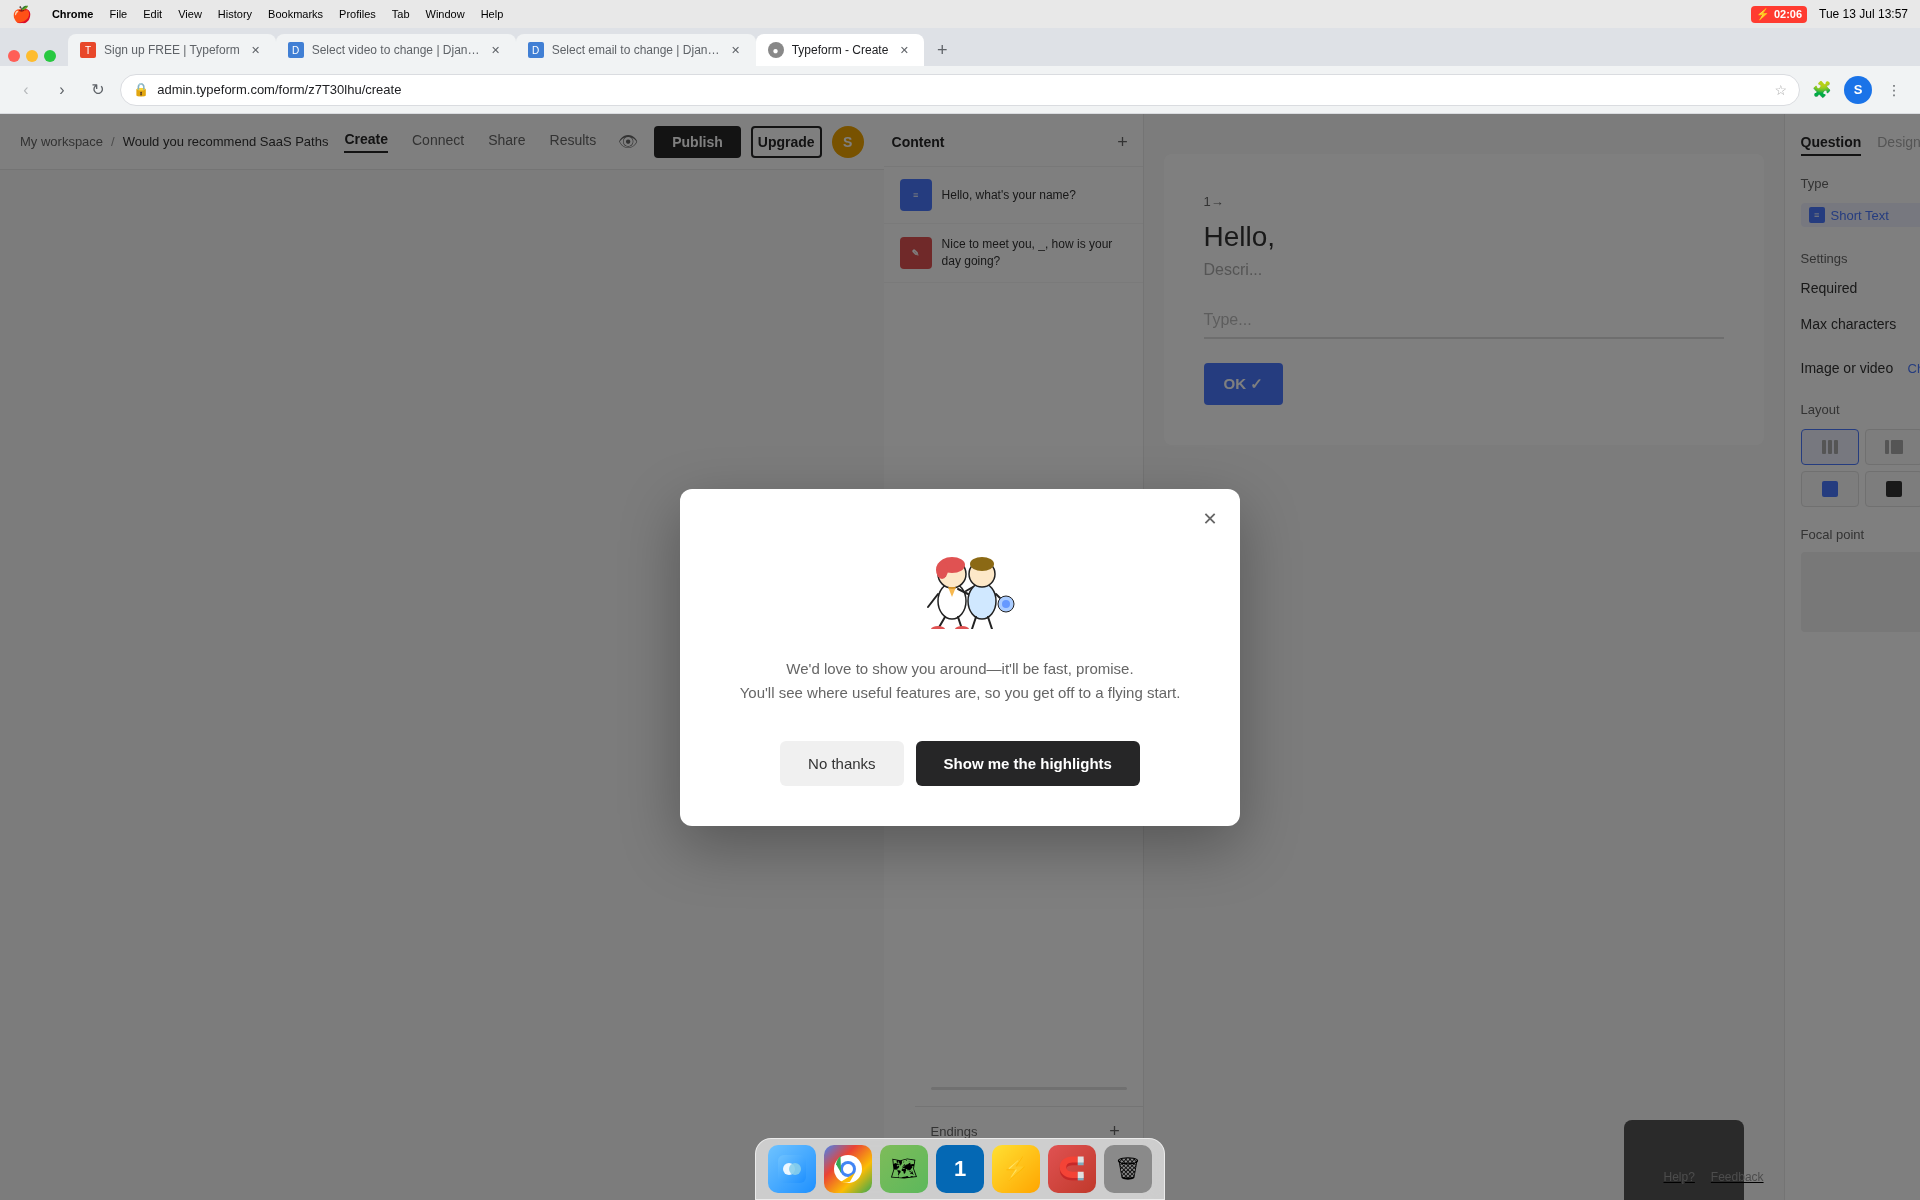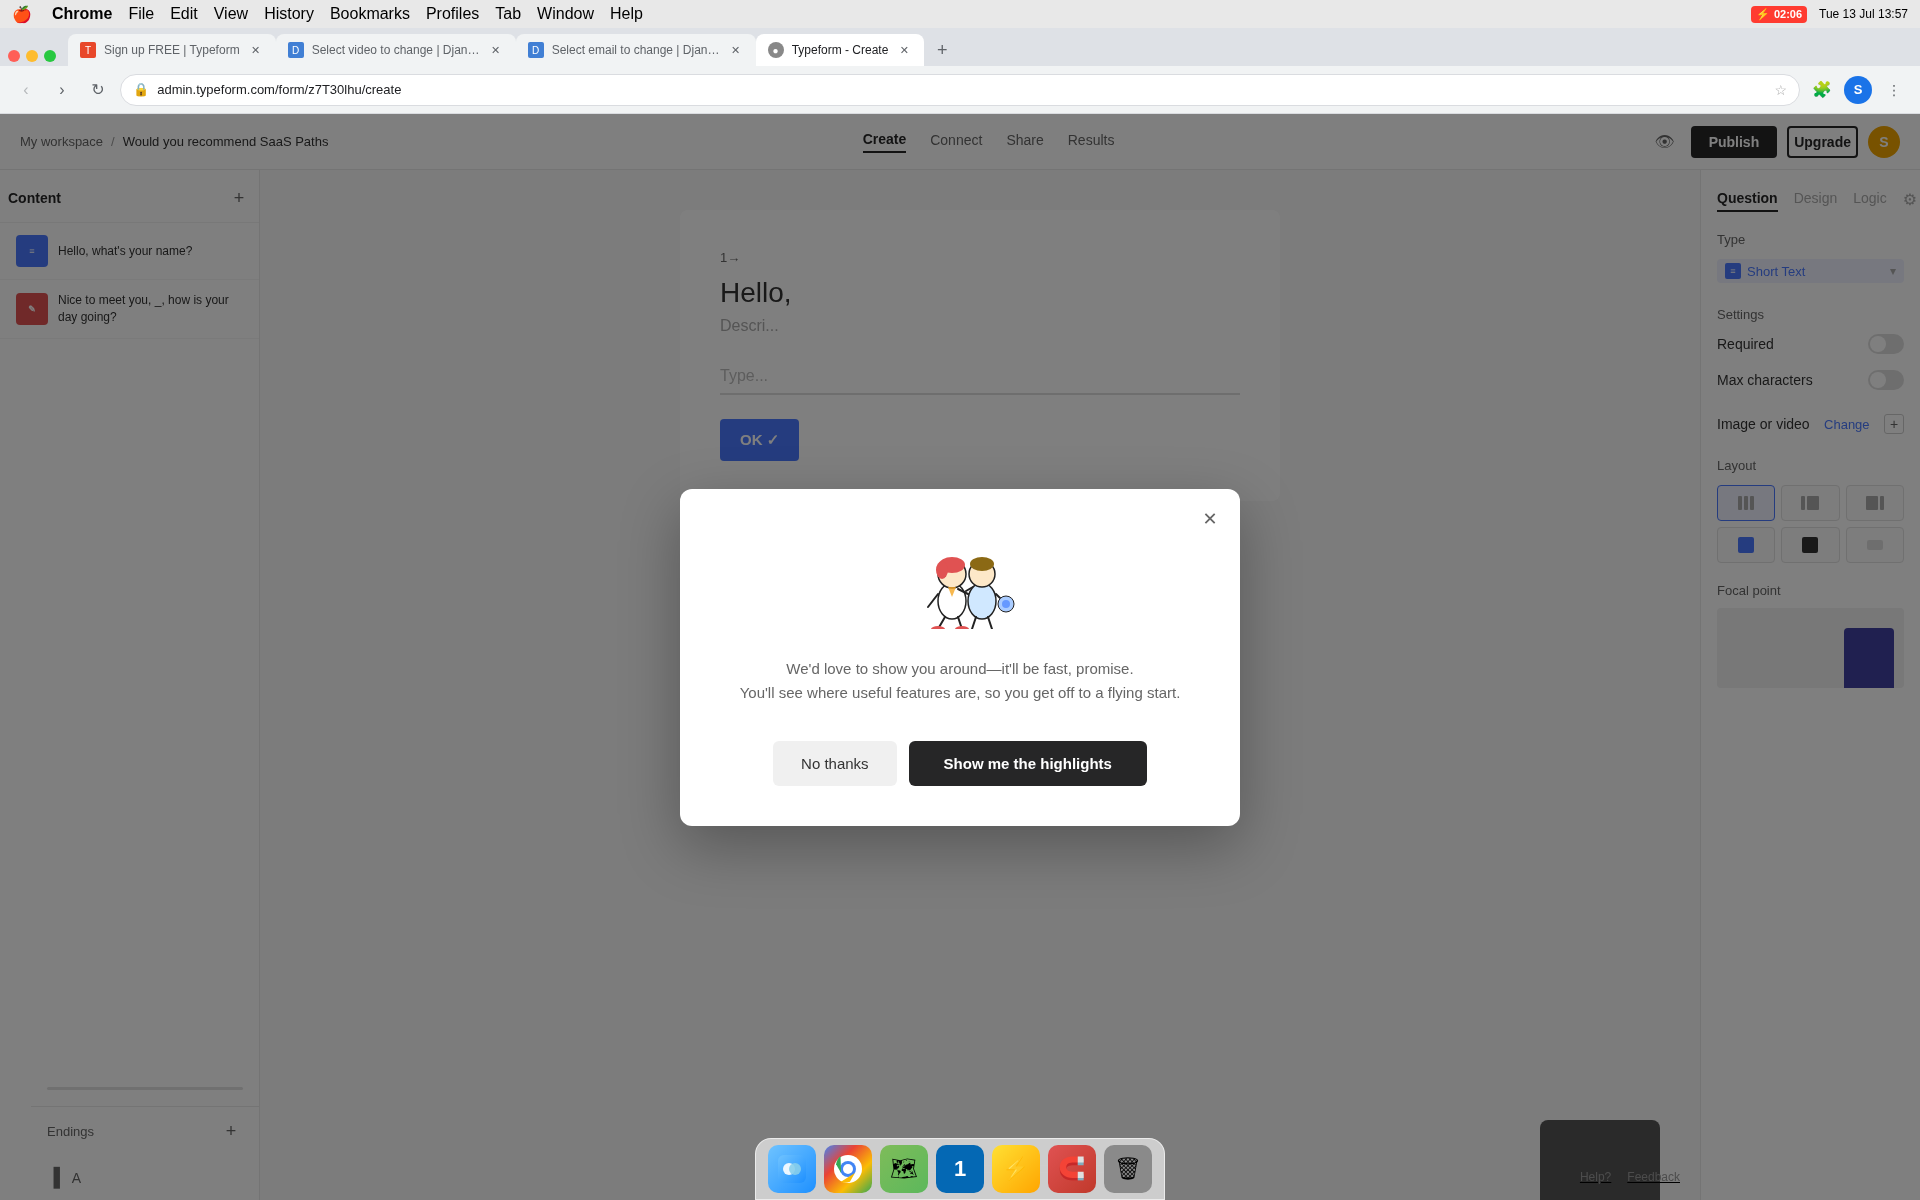--- a/index.html
+++ b/index.html
@@ -24,21 +24,21 @@
       position: relative;
       z-index: 10;
     }
 
     .menu-bar-apple {
       font-size: 16px;
       margin-right: 4px;
     }
 
     .menu-bar-item {
-      font-size: 16px;
+      font-size: 11px;
       font-weight: 500;
       color: #000;
     }
 
     .menu-bar-item.bold {
       font-weight: 700;
     }
 
     .menu-bar-right {
       margin-left: auto;
@@ -222,21 +222,20 @@
       justify-content: center;
       color: white;
       font-size: 13px;
       font-weight: 600;
     }
 
     
     .page-content {
       flex: 1;
       display: flex;
-      flex-direction: column;
       background: #f8f8f8;
       position: relative;
       overflow: hidden;
     }
 
     
     .typeform-header {
       height: 56px;
       background: #fff;
       border-bottom: 1px solid #e8e8e8;
@@ -760,21 +759,21 @@
       font-size: 15px;
       font-weight: 500;
       cursor: pointer;
     }
 
     .btn-show-highlights {
       background: #262627;
       color: #fff;
       border: none;
       border-radius: 6px;
-      padding: 14px 35px;
+      padding: 14px 28px;
       font-size: 15px;
       font-weight: 600;
       cursor: pointer;
     }
 
     
     .dock {
       position: fixed;
       bottom: 0;
       left: 50%;

